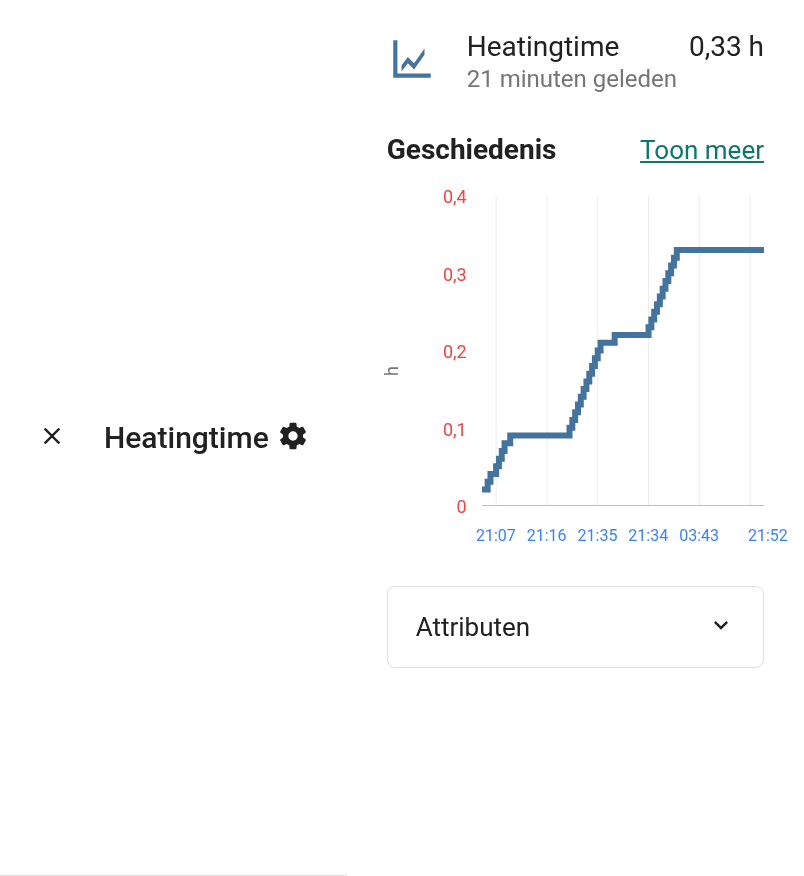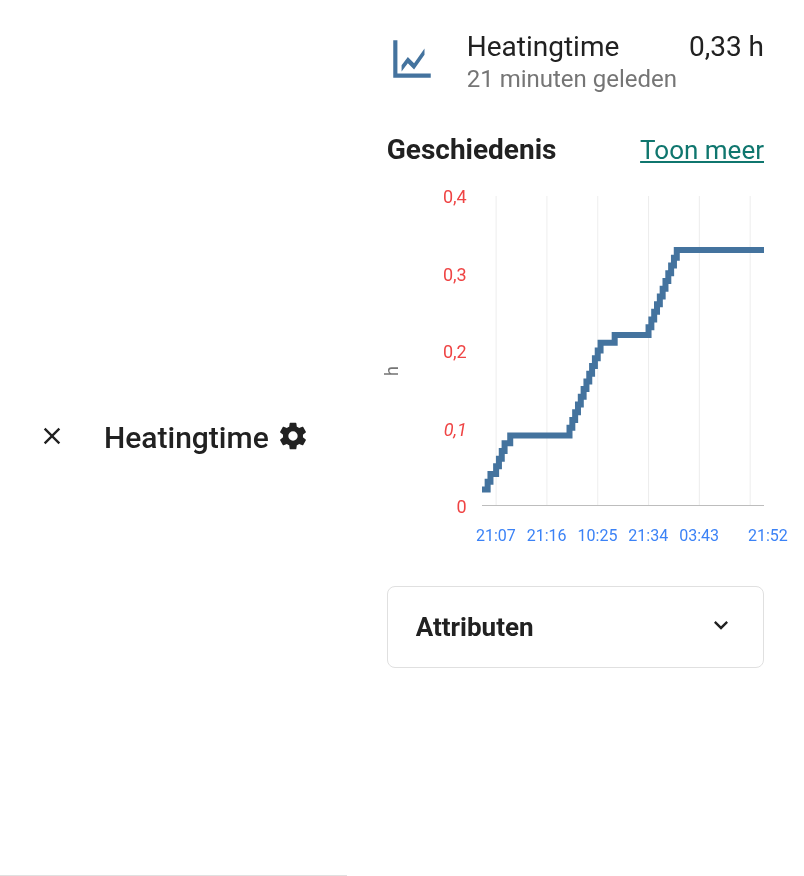--- a/index.html
+++ b/index.html
@@ -24,21 +24,21 @@
   .show-more { font-size: 26px; color: #0f766e; text-decoration: underline; cursor: pointer; }
   .chart-area { position: relative; height: 370px; margin-bottom: 30px; }
   .y-axis-label { position: absolute; left: 0; top: 50%; transform: translateY(-50%) rotate(-90deg); font-size: 18px; color: #757575; }
   .chart-inner { position: absolute; left: 40px; right: 0; top: 0; bottom: 0; }
   .y-ticks { position: absolute; left: 0; top: 0; bottom: 50px; width: 50px; }
   .y-tick { position: absolute; right: 10px; font-size: 18px; color: #ef4444; transform: translateY(-50%); }
   .plot-region { position: absolute; left: 55px; right: 0; top: 10px; bottom: 50px; border-bottom: 1px solid #bdbdbd; }
   .x-ticks { position: absolute; left: 55px; right: 0; bottom: 0; height: 40px; }
   .x-tick { position: absolute; font-size: 16px; color: #3b82f6; transform: translateX(-50%); top: 10px; }
   .attributes-row { border: 1px solid #e0e0e0; border-radius: 8px; padding: 24px 28px; display: flex; align-items: center; justify-content: space-between; cursor: pointer; }
-  .attributes-label { font-size: 26px; font-weight: 700; text-align: center; }
+  .attributes-label { font-size: 26px; font-weight: 400; text-align: center; }
   .chevron svg { width: 28px; height: 28px; }
 </style>
 </head>
 <body>
 
 <div class="dialog">
 
   <div class="header">
     <button class="close-btn">
       <span>
@@ -75,40 +75,40 @@
     <div class="section-header">
       <div class="section-title">Geschiedenis</div>
       <a class="show-more">Toon meer</a>
     </div>
 
     <div class="chart-area">
       <div class="y-axis-label">h</div>
       <div class="chart-inner">
         <div class="y-ticks" id="y-ticks">
             <div class="y-tick" style="top: 320px;">0</div>
-            <div class="y-tick" style="top: 242.5px; font-style: italic;">0,1</div>
+            <div class="y-tick" style="top: 242.5px;">0,1</div>
             <div class="y-tick" style="top: 165px;">0,2</div>
             <div class="y-tick" style="top: 87.5px;">0,3</div>
             <div class="y-tick" style="top: 10px;">0,4</div>
           </div>
         <div class="plot-region" id="plot-region">
           <svg id="chart-svg" width="100%" height="100%" preserveAspectRatio="none" viewBox="0 0 1000 1000">
               <line x1="50" x2="50" y1="0" y2="1000" stroke="#e0e0e0" stroke-width="2"></line>
               <line x1="229.99999999999997" x2="229.99999999999997" y1="0" y2="1000" stroke="#e0e0e0" stroke-width="2"></line>
               <line x1="410" x2="410" y1="0" y2="1000" stroke="#e0e0e0" stroke-width="2"></line>
               <line x1="590.0000000000001" x2="590.0000000000001" y1="0" y2="1000" stroke="#e0e0e0" stroke-width="2"></line>
               <line x1="770" x2="770" y1="0" y2="1000" stroke="#e0e0e0" stroke-width="2"></line>
               <line x1="950.0000000000001" x2="950.0000000000001" y1="0" y2="1000" stroke="#e0e0e0" stroke-width="2"></line>
               <path d="M 0 950 L 20 950 L 20 925 L 30 925 L 30 900 L 50 900 L 50 875 L 60 875 L 60 850 L 70 850 L 70 825 L 80 825 L 80 800 L 100 800 L 100 775 L 300 775 L 300 775 L 310 775 L 310 750 L 320 750 L 320 725 L 330 725 L 330 700 L 340 700 L 340 675 L 350 675 L 350 650 L 360 650 L 360 625 L 370 625 L 370 600 L 380 600 L 380 575 L 390 575 L 390 550 L 400 550 L 400 525 L 410 525 L 410 500 L 420 500 L 420 475.0000000000001 L 460 475.0000000000001 L 460 475.0000000000001 L 470 475.0000000000001 L 470 450.0000000000001 L 580 450.0000000000001 L 580 450.0000000000001 L 590 450.0000000000001 L 590 425 L 600 425 L 600 400 L 610 400 L 610 375 L 620 375 L 620 350 L 630 350 L 630 325 L 640 325 L 640 299.9999999999999 L 650 299.9999999999999 L 650 275.0000000000001 L 660 275.0000000000001 L 660 250.0000000000001 L 670 250.0000000000001 L 670 225.0000000000001 L 680 225.0000000000001 L 680 200.0000000000001 L 690 200.0000000000001 L 690 175 L 1000 175 L 1000 175" fill="none" stroke="#44739e" stroke-width="6" vector-effect="non-scaling-stroke"></path>
             </svg>
         </div>
         <div class="x-ticks" id="x-ticks">
             <div class="x-tick" style="left: 5%;">21:07</div>
             <div class="x-tick" style="left: 23%;">21:16</div>
-            <div class="x-tick" style="left: 41%;">10:25</div>
+            <div class="x-tick" style="left: 41%;">21:35</div>
             <div class="x-tick" style="left: 59%; text-align: center;">21:34</div>
             <div class="x-tick" style="left: 77%;">03:43</div>
             <div class="x-tick" style="left: 95%; margin-left: 18px;">21:52</div>
           </div>
       </div>
     </div>
 
     <div class="attributes-row">
       <div class="attributes-label">Attributen</div>
       <span class="chevron">

